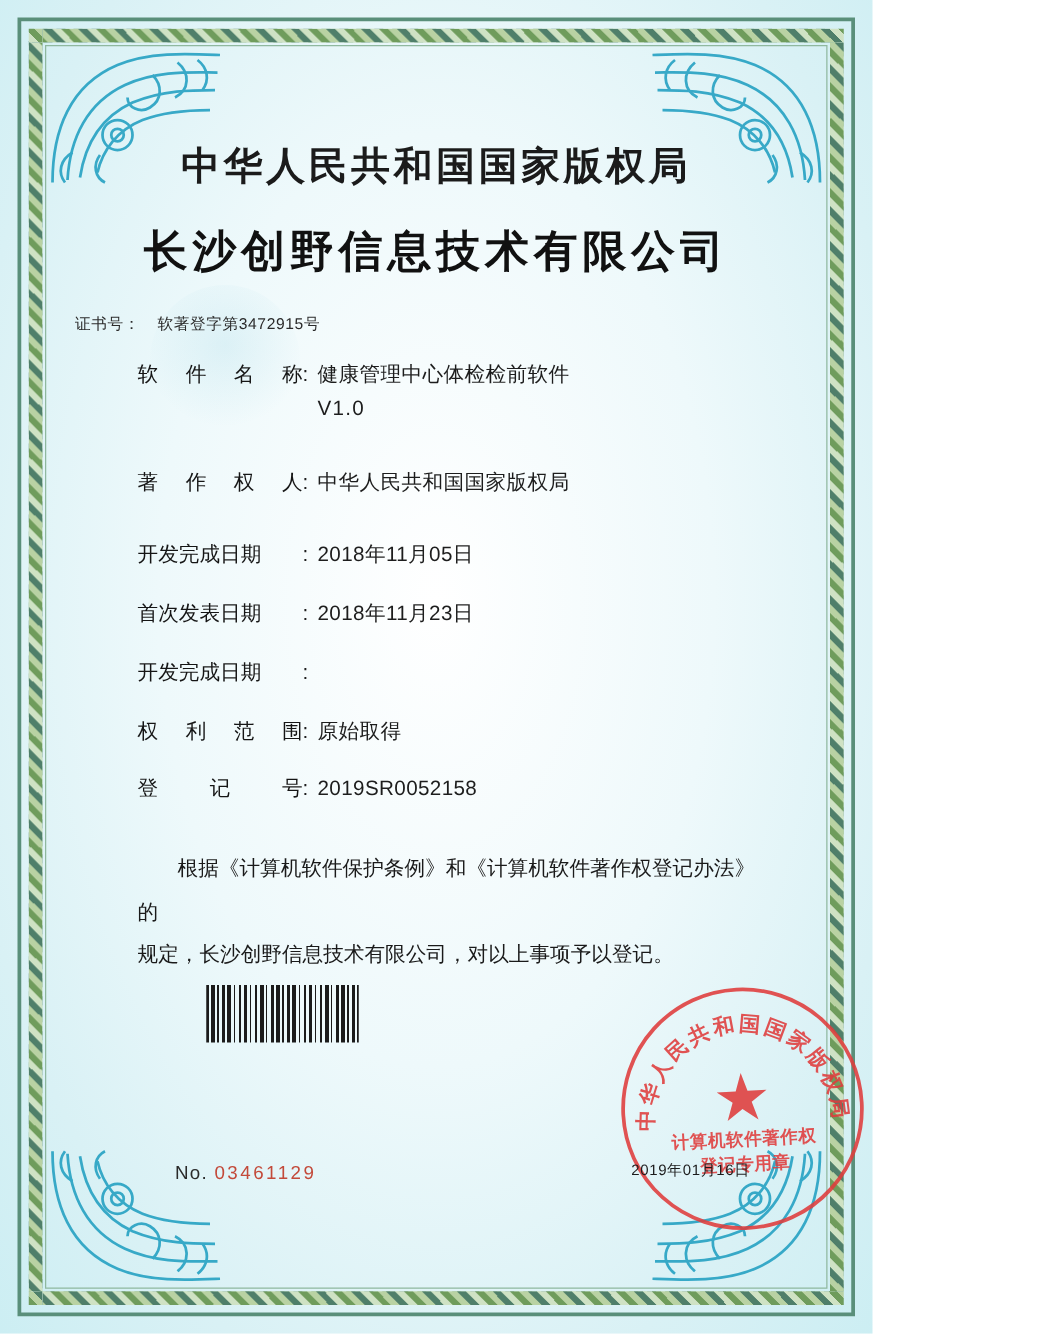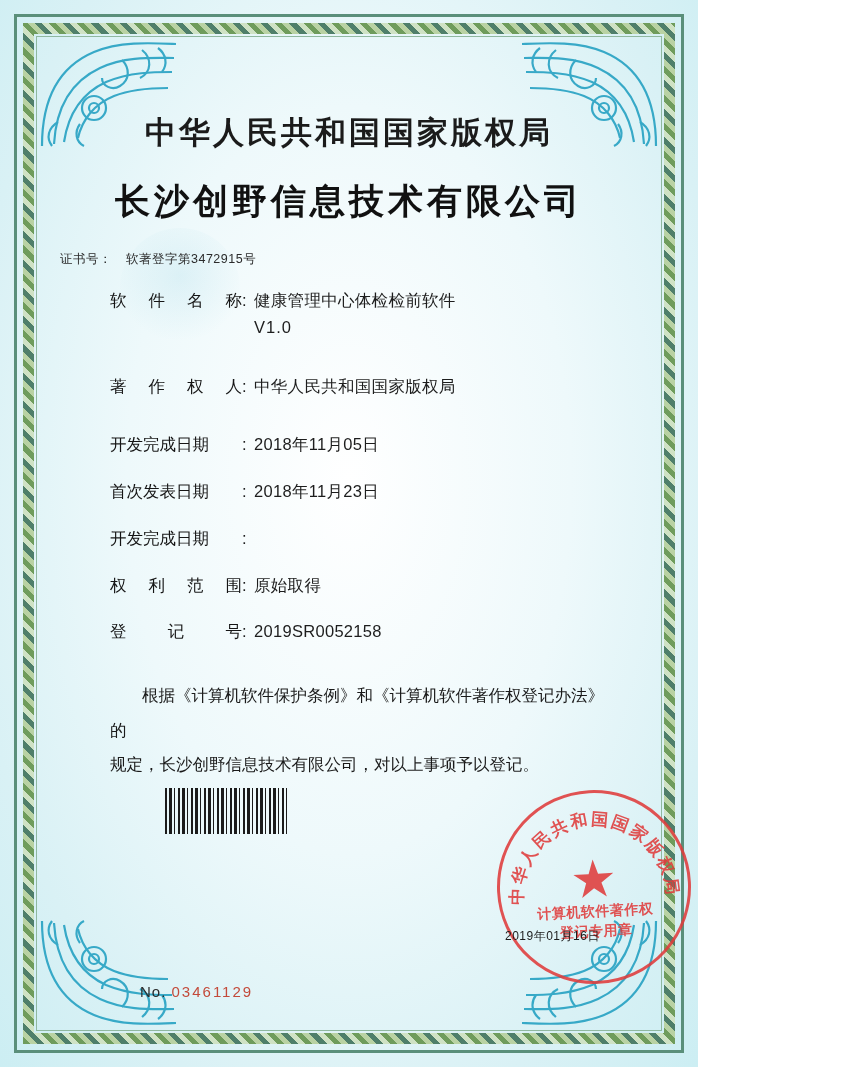--- a/index.html
+++ b/index.html
@@ -176,21 +176,21 @@
     top: 108px;
     text-align: center;
     font-size: 14px;
     line-height: 1.45;
     font-weight: bold;
     letter-spacing: .5px;
   }
   .footer-no {
     position: absolute;
     left: 140px;
-    top: 983px;
+    top: 930px;
     font-size: 15px;
     color: #2a2a2a;
     letter-spacing: 1px;
   }
   .footer-no .digits { color: #c34a3a; letter-spacing: 2px; }
   .footer-date {
     position: absolute;
     left: 505px;
     top: 928px;
     font-size: 12px;

